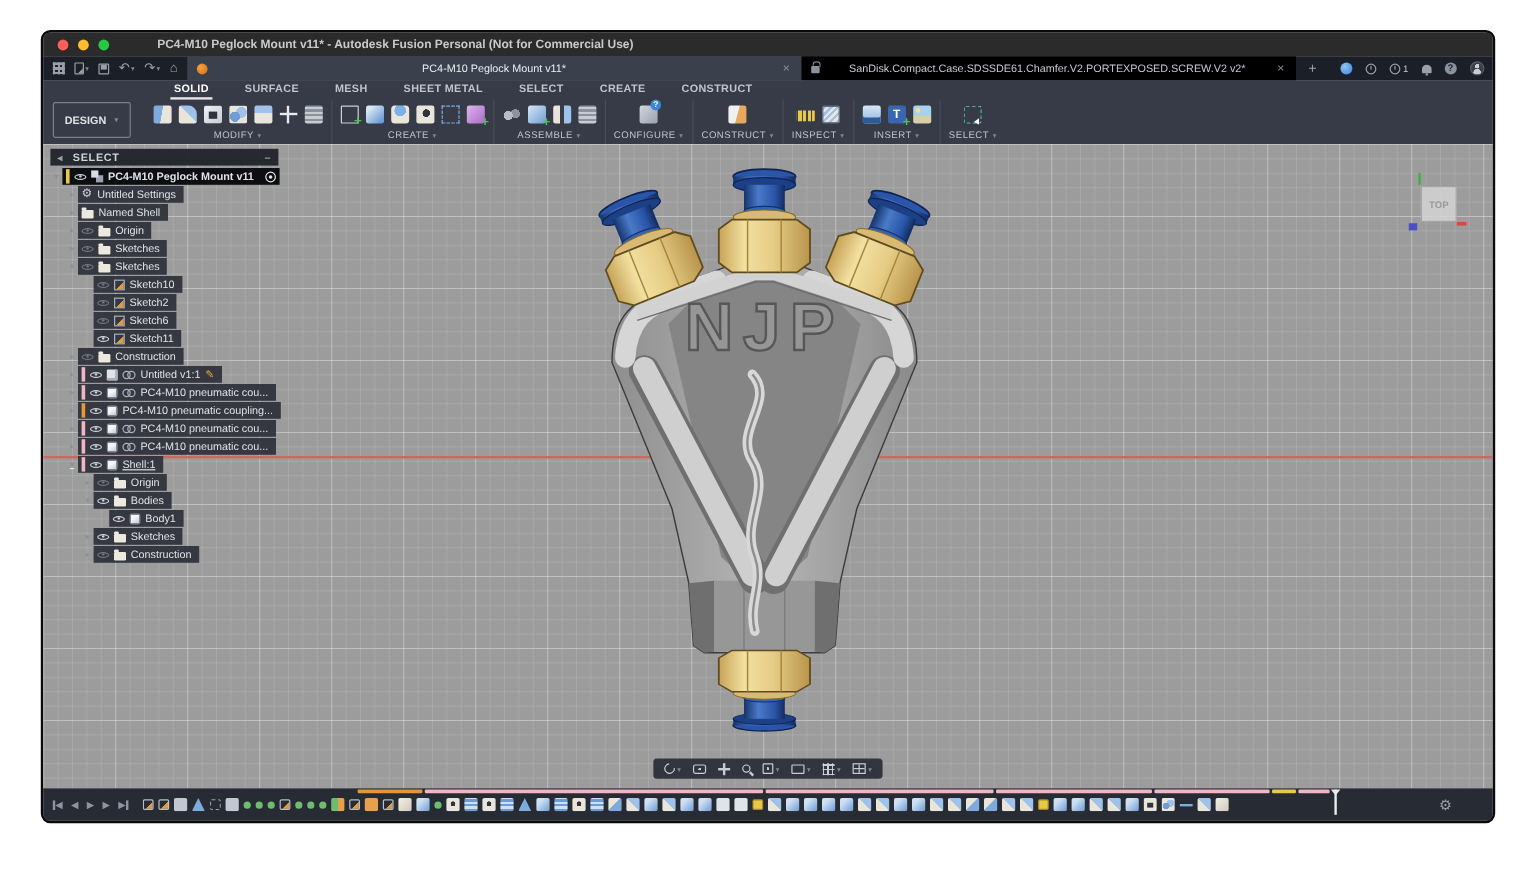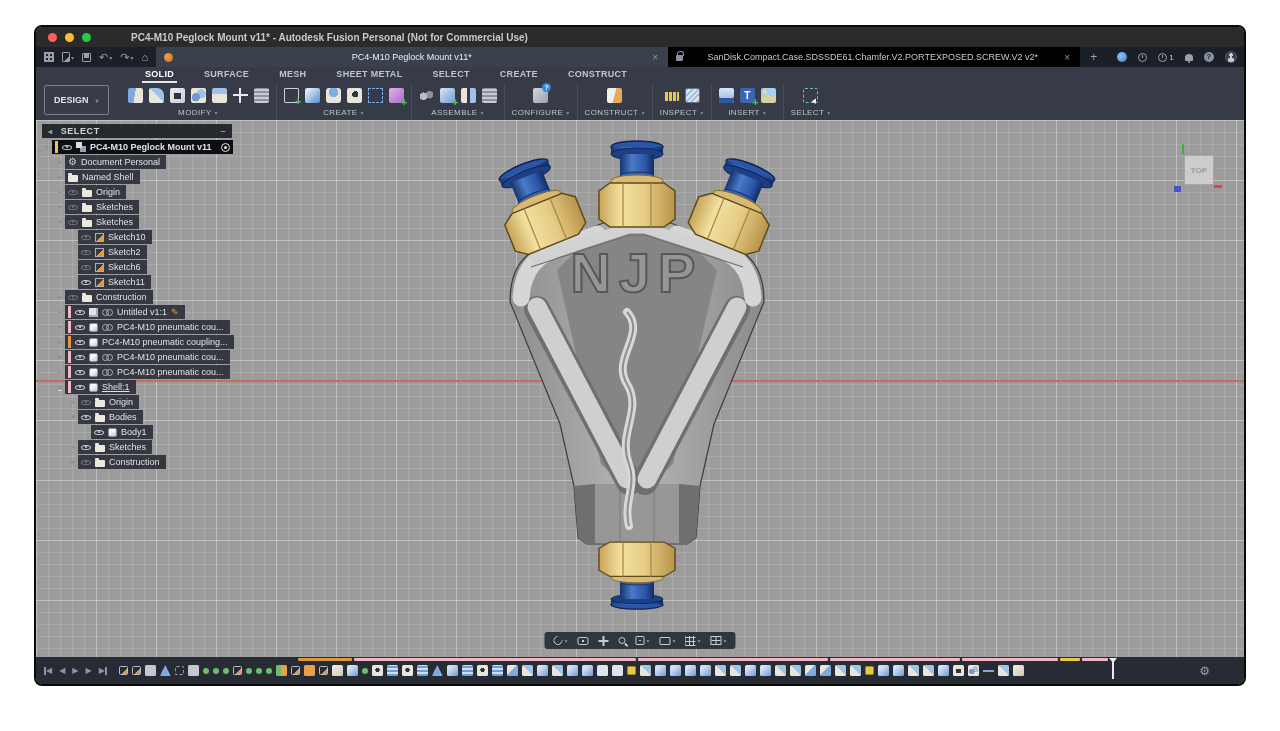--- a/index.html
+++ b/index.html
@@ -429,21 +429,21 @@
               <span class="i-eye"></span>
               <span class="i-assembly"></span>
               <span>PC4-M10 Peglock Mount v11</span>
               <span class="i-activate"></span>
             </span>
           </div>
           <div class="brow" style="margin-left: 13px;">
             <span class="caret">▸</span>
             <span class="bpill">
               <span class="i-gear">⚙</span>
-              <span>Document Personal</span>
+              <span>Untitled Settings</span>
             </span>
           </div>
           <div class="brow" style="margin-left: 13px;">
             <span class="caret">▸</span>
             <span class="bpill">
               <span class="i-folder"></span>
               <span>Named Shell</span>
             </span>
           </div>
           <div class="brow" style="margin-left: 13px;">

